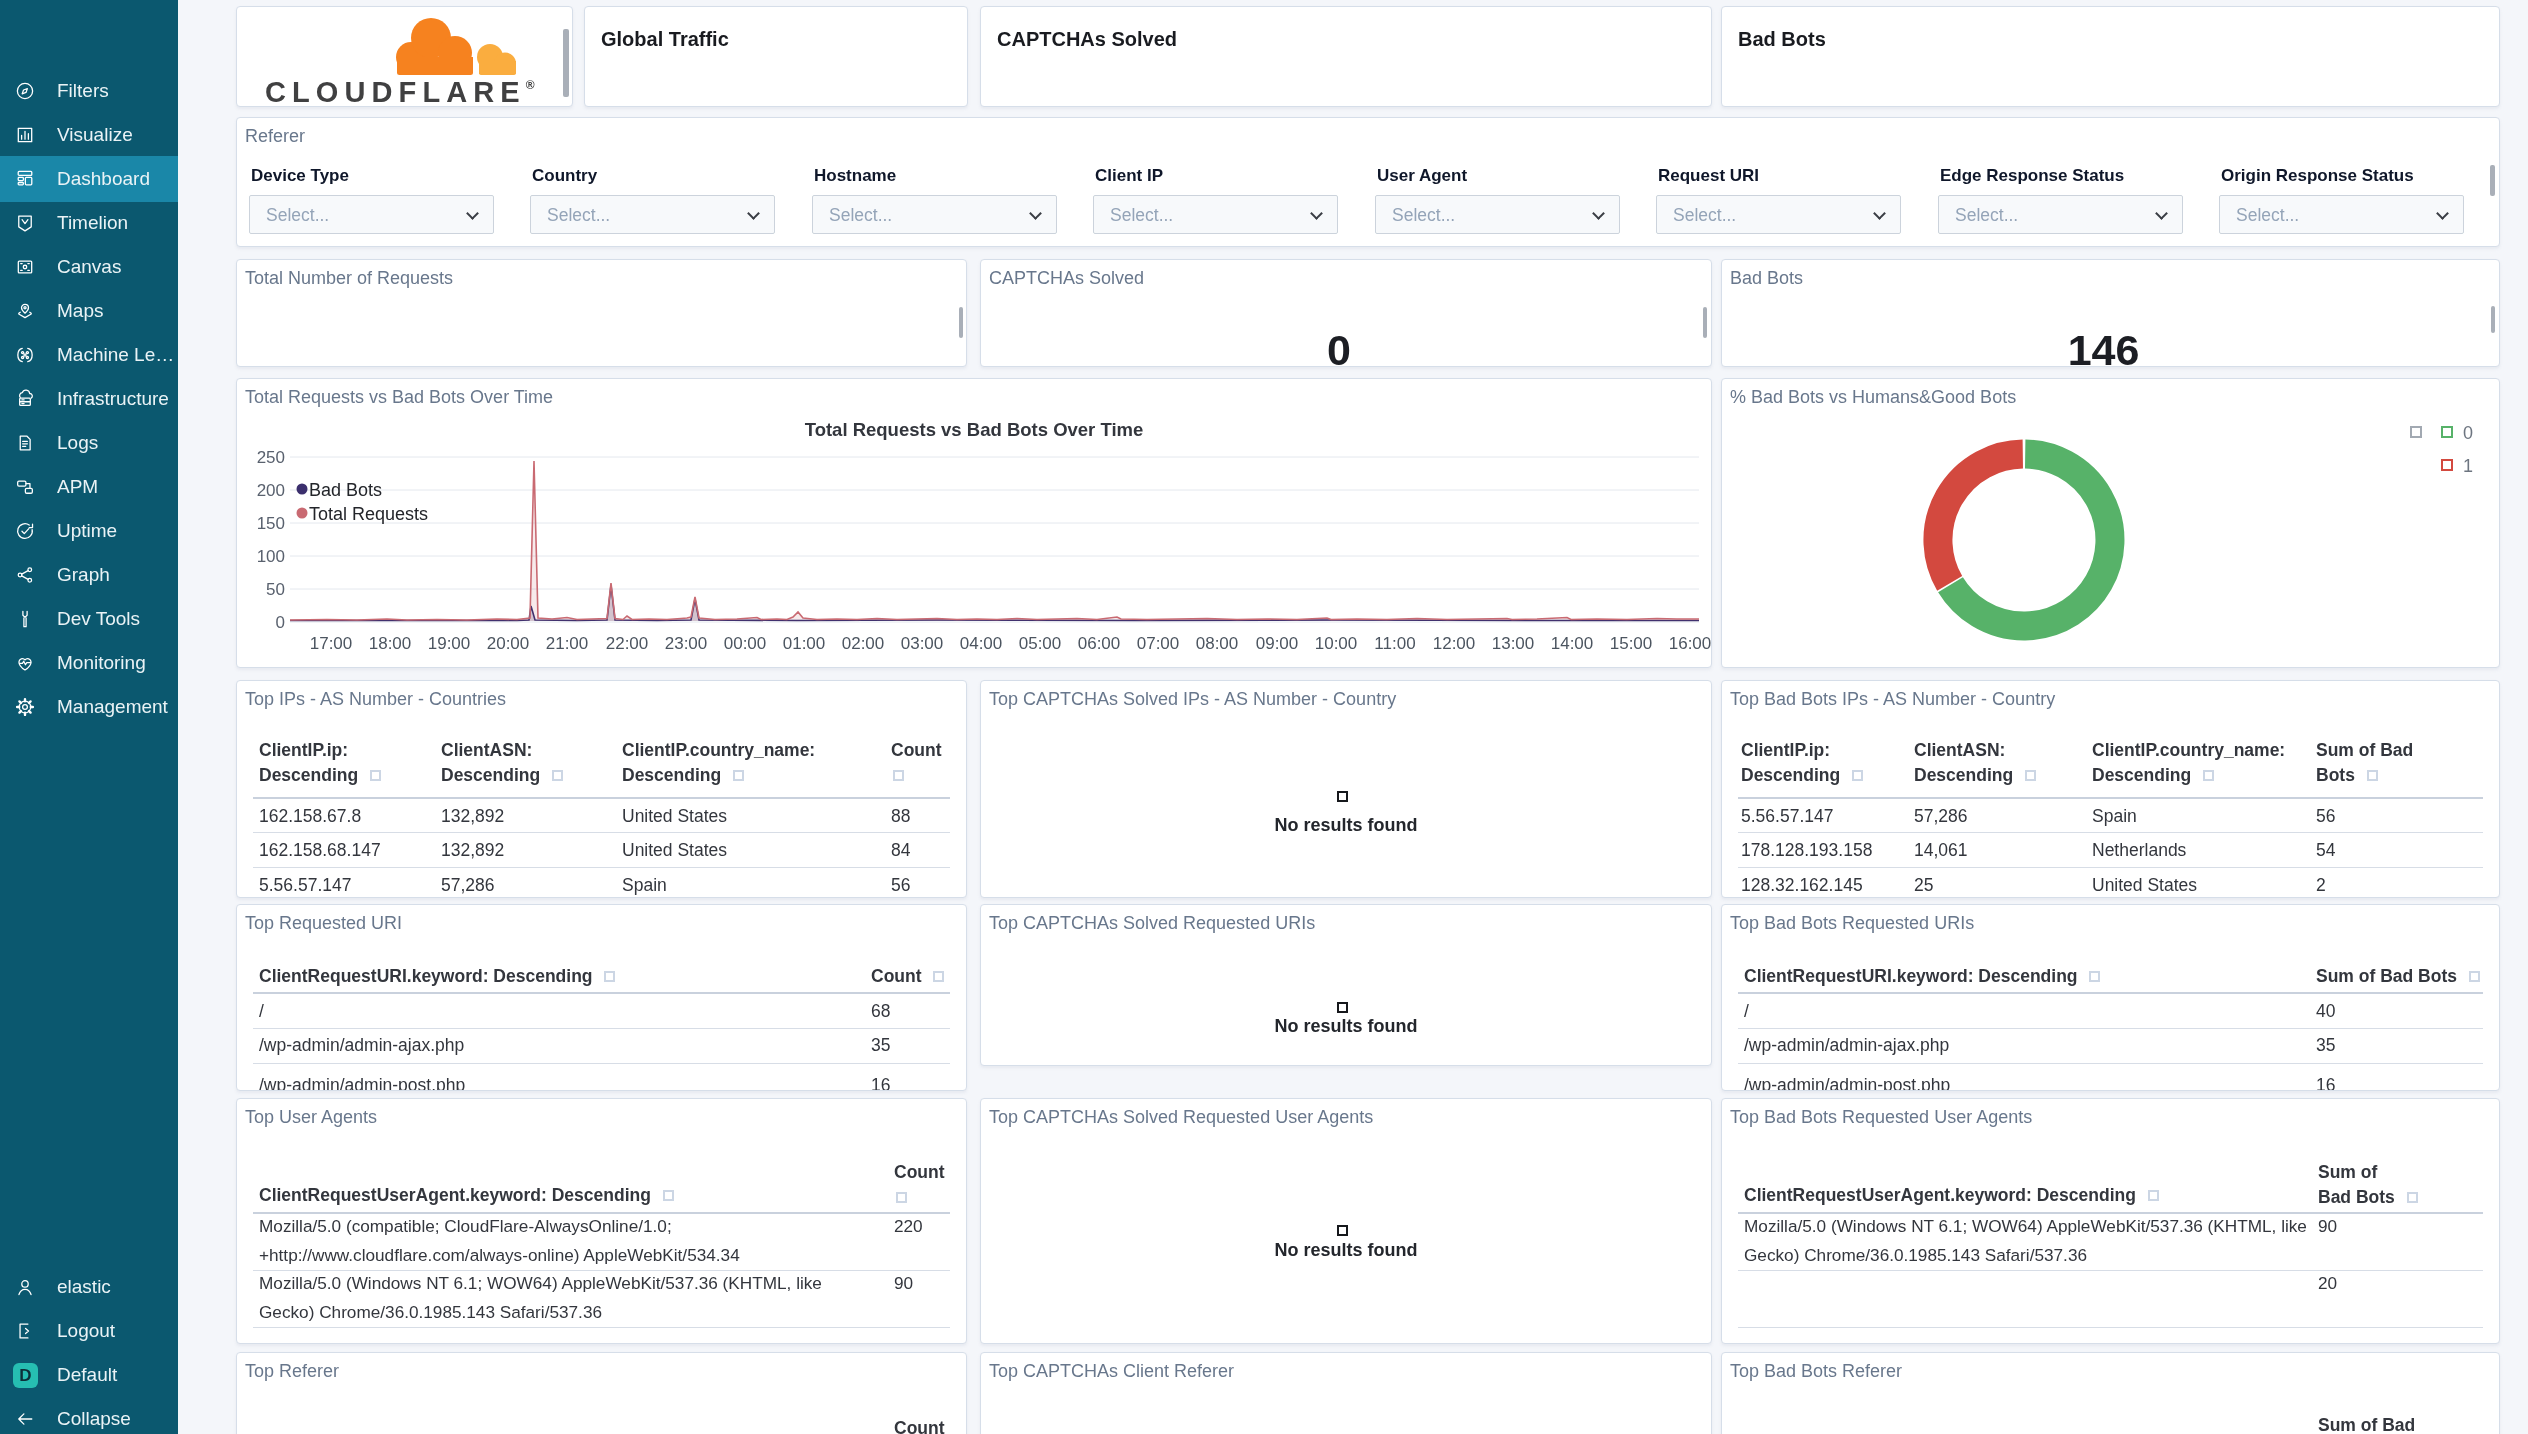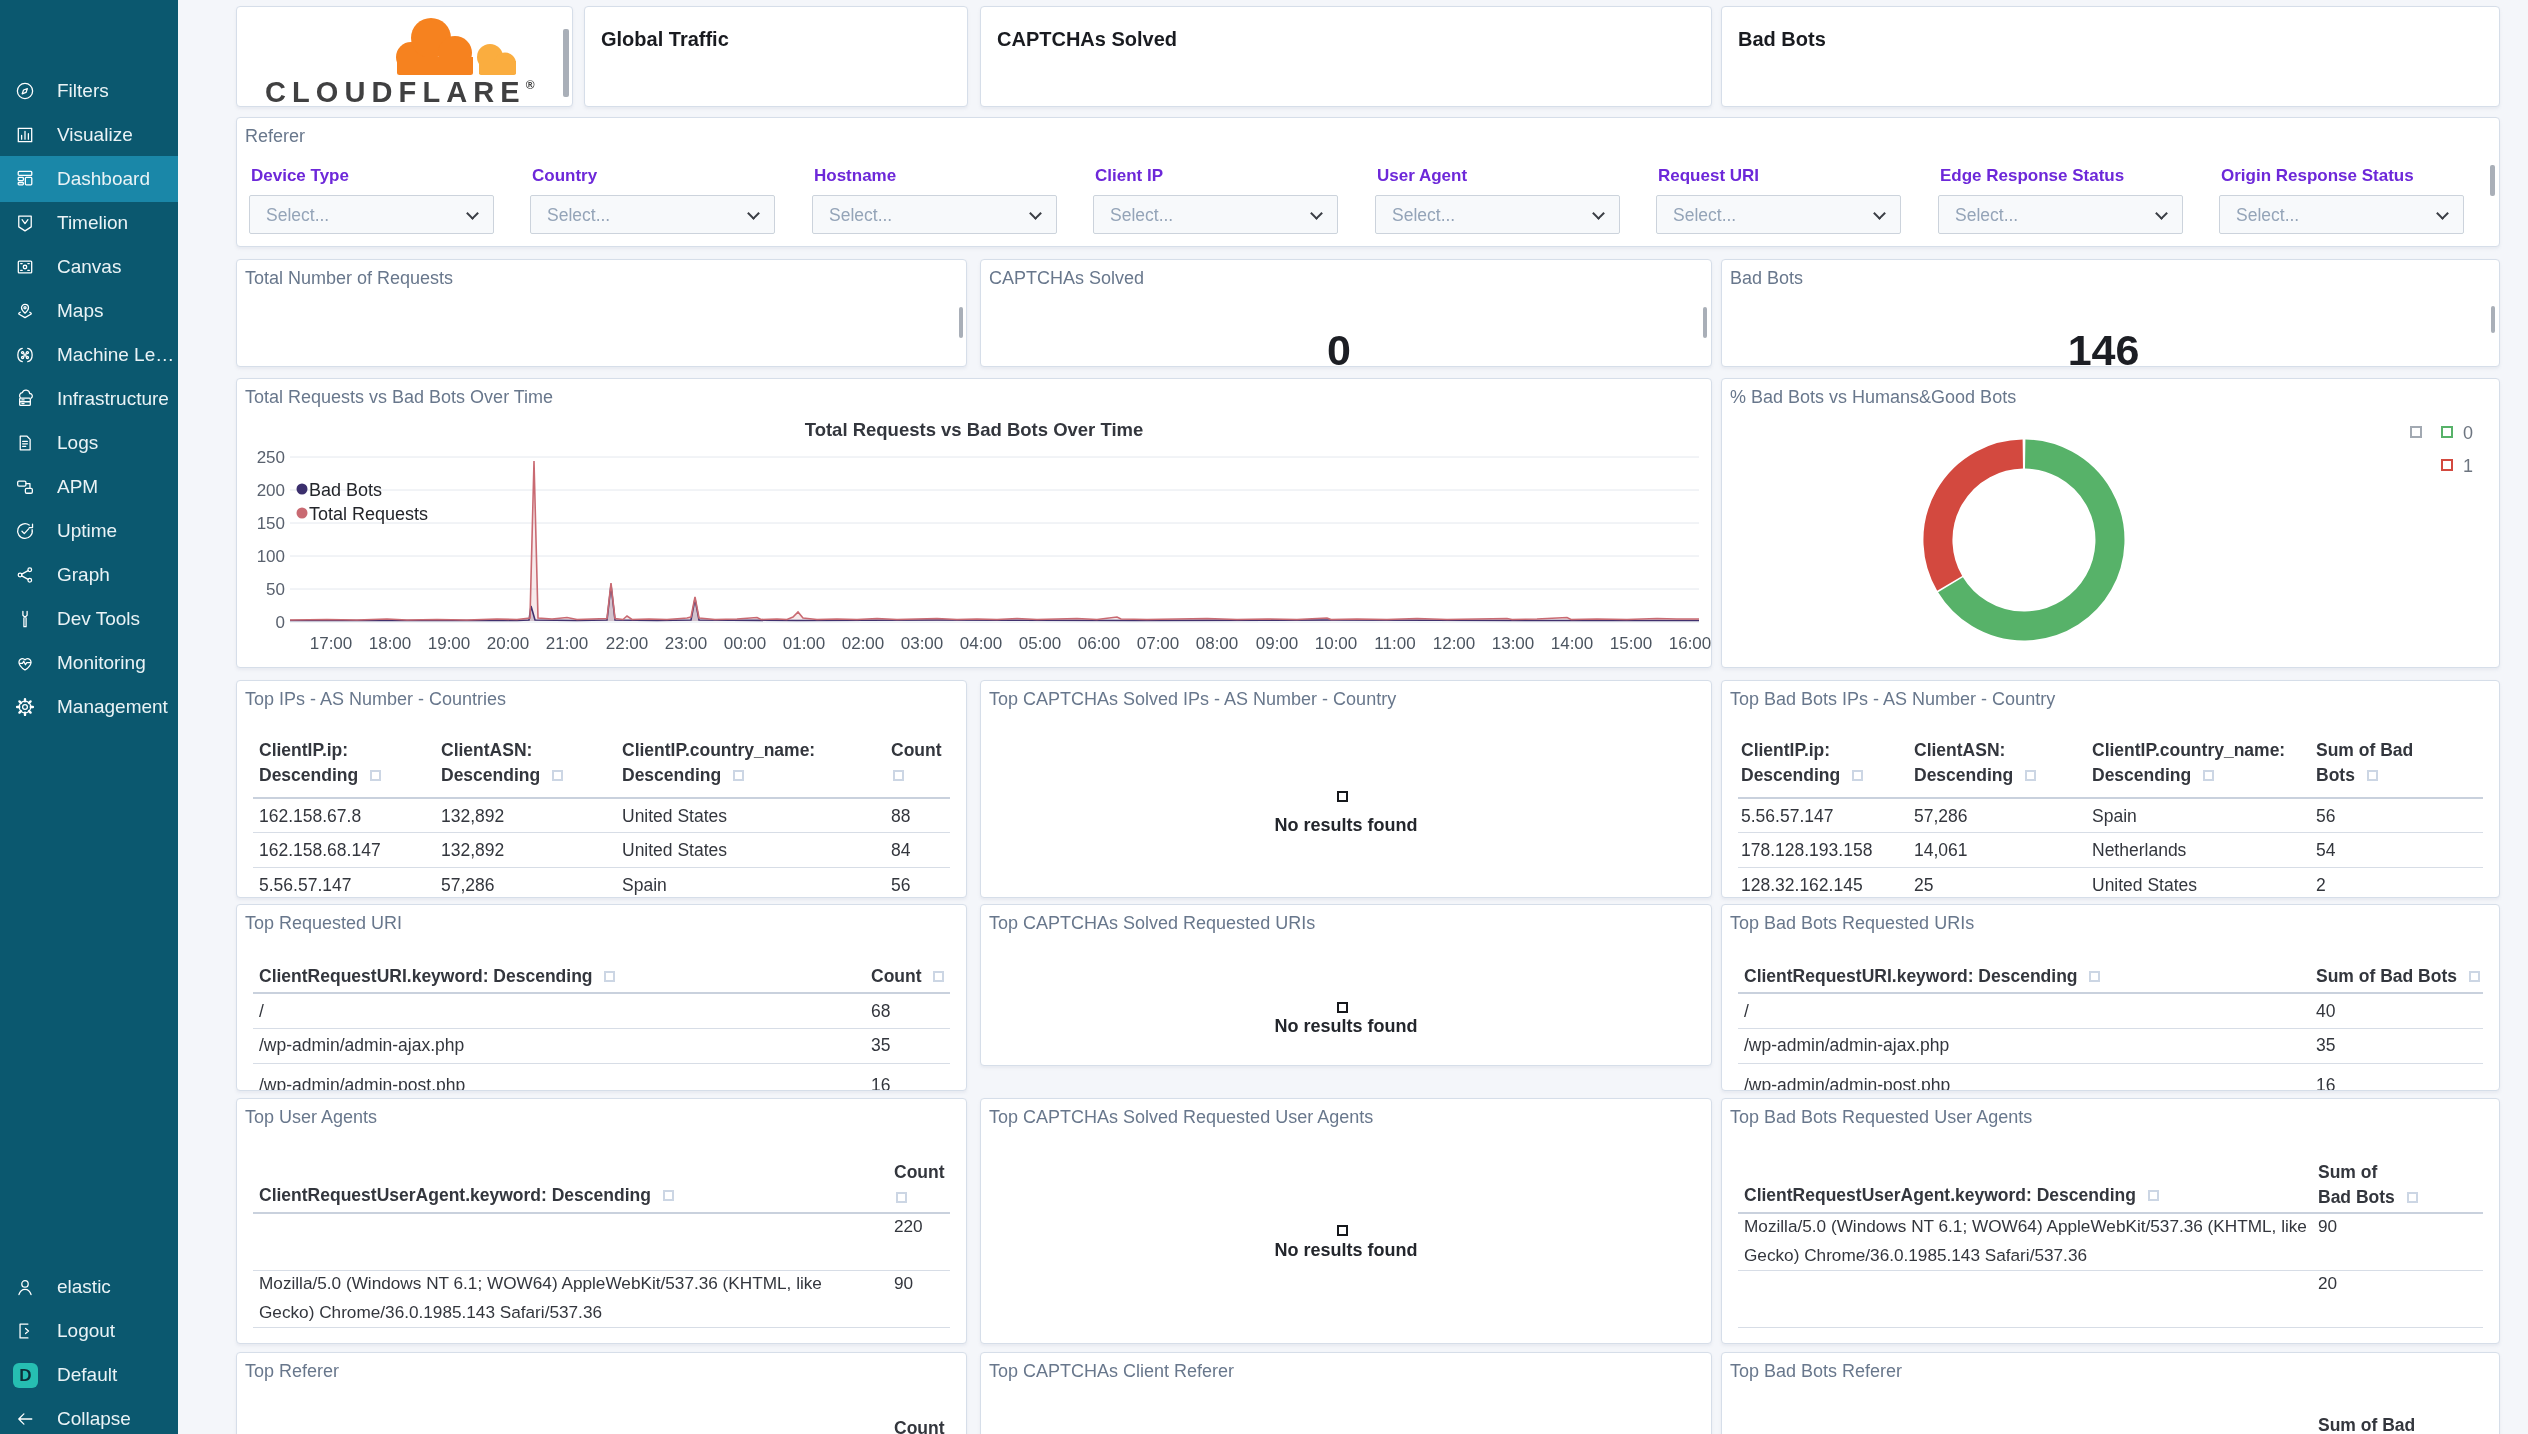--- a/index.html
+++ b/index.html
@@ -8,21 +8,21 @@
 .nav{position:absolute;left:0;width:178px;height:44px;}
 .nav.act{background:#1a87a8;height:46px;}
 .nav svg{position:absolute;left:14px;top:11px;}
 .nav .lb{position:absolute;left:57px;top:0;line-height:44px;font-size:19px;color:#eaf3f6;white-space:nowrap;}
 .nav.act .lb{line-height:46px;}
 .dbadge{position:absolute;left:13px;top:10px;width:25px;height:25px;border-radius:6px;background:#26beb2;
 color:#0d2f38;font-weight:bold;font-size:17px;text-align:center;line-height:25px;}
 .pn{position:absolute;background:#fff;border:1px solid #d6dee9;border-radius:4px;box-shadow:0 2px 3px rgba(140,152,176,.12);overflow:hidden;}
 .pt{position:absolute;left:8px;top:8px;font-size:18px;color:#68778c;white-space:nowrap;}
 .mdt{position:absolute;font-size:20px;font-weight:bold;color:#191b20;white-space:nowrap;}
-.flabel{position:absolute;font-size:17px;font-weight:bold;color:#6d28d9;white-space:nowrap;}
+.flabel{position:absolute;font-size:17px;font-weight:bold;color:#0f172a;white-space:nowrap;}
 .fsel{position:absolute;width:245px;height:39px;background:#f7f9fb;border:1px solid #ccd3dc;border-radius:2px;}
 .fsel .ph{position:absolute;left:16px;top:9px;font-size:17.5px;color:#94a4b8;}
 .fsel .ch{position:absolute;right:16px;top:13px;width:9px;height:9px;border-right:2px solid #3a3d44;border-bottom:2px solid #3a3d44;transform:rotate(45deg);}
 .num{position:absolute;left:0;width:100%;text-align:center;font-size:43px;font-weight:bold;color:#1c1e24;line-height:43px;}
 .sb{position:absolute;background:#a9afb8;border-radius:2px;}
 .hd{position:absolute;font-size:17.5px;font-weight:bold;color:#33363d;line-height:25px;white-space:nowrap;}
 .cl{position:absolute;font-size:17.5px;color:#33363d;line-height:24px;white-space:nowrap;}
 .cl2{position:absolute;font-size:17.2px;color:#33363d;line-height:29px;}
 .sep{position:absolute;height:1px;background:#d7dde6;}
 .sep2{position:absolute;height:2px;background:#c9d1dd;}
@@ -409,20 +409,21 @@
 <div class="pn" style="left:980px;top:904px;width:732px;height:162px">
     <div class="pt">Top CAPTCHAs Solved Requested URIs</div>
     <div class="noico" style="left:356px;top:97px"></div>
     <div class="nores" style="top:111px">No results found</div>
   </div>
 <div class="pn" style="left:236px;top:1098px;width:731px;height:246px">
     <div class="pt">Top User Agents</div>
     <div class="hd" style="left:22px;top:84px">ClientRequestUserAgent.keyword: Descending <span class="sq"></span></div>
     <div class="hd" style="left:657px;top:61px">Count<br><span class="sq" style="margin-left:2px"></span></div>
     <div class="sep2" style="left:16px;top:113px;width:697px"></div>
+    <div class="cl2" style="left:22px;top:113px;width:639px">Mozilla/5.0 (compatible; CloudFlare-AlwaysOnline/1.0;<br>+http://www.cloudflare.com/always-online) AppleWebKit/534.34</div>
     <div class="cl2" style="left:657px;top:113px">220</div>
     <div class="cl2" style="left:22px;top:170px;width:639px">Mozilla/5.0 (Windows NT 6.1; WOW64) AppleWebKit/537.36 (KHTML, like<br>Gecko) Chrome/36.0.1985.143 Safari/537.36</div>
     <div class="cl2" style="left:657px;top:170px">90</div>
     <div class="sep" style="left:16px;top:171px;width:697px"></div>
     <div class="sep" style="left:16px;top:228px;width:697px"></div>
   </div>
 <div class="pn" style="left:1721px;top:1098px;width:779px;height:246px">
     <div class="pt">Top Bad Bots Requested User Agents</div>
     <div class="hd" style="left:22px;top:84px">ClientRequestUserAgent.keyword: Descending <span class="sq"></span></div>
     <div class="hd" style="left:596px;top:61px">Sum of<br>Bad Bots <span class="sq"></span></div>

